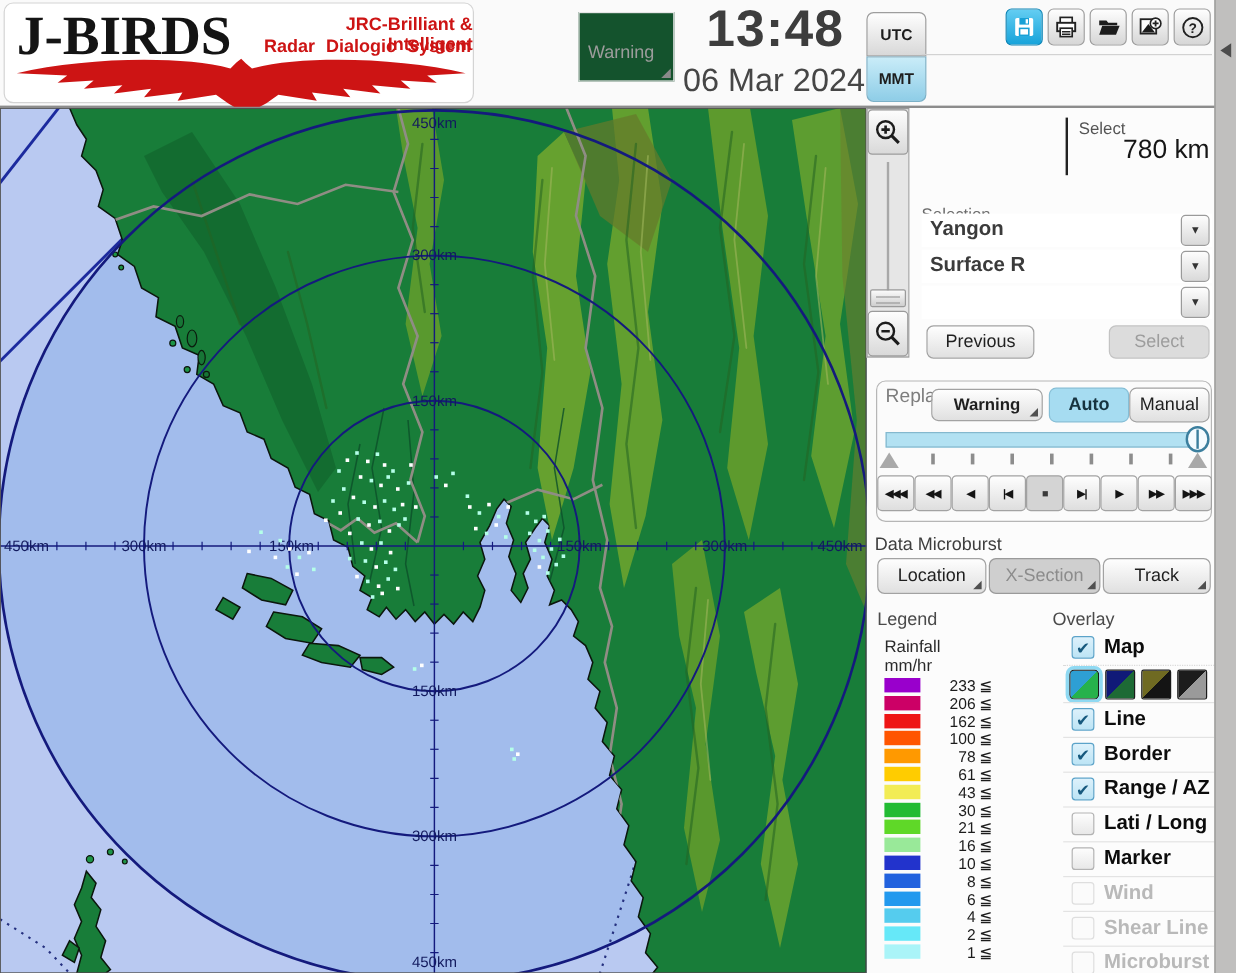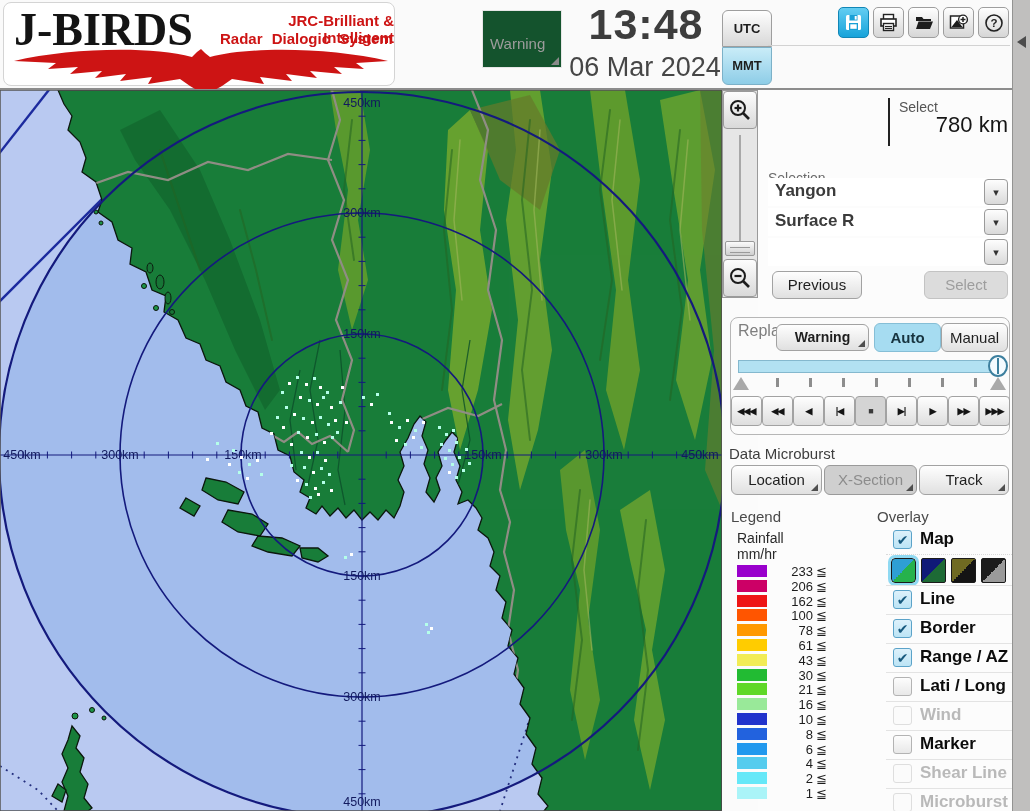--- a/index.html
+++ b/index.html
@@ -722,28 +722,28 @@
       <span class="ov-lb">Border</span>
     </div>
     <div class="ov-row checked">
       <span class="cb">✔</span>
       <span class="ov-lb">Range / AZ</span>
     </div>
     <div class="ov-row">
       <span class="cb"></span>
       <span class="ov-lb">Lati / Long</span>
     </div>
+    <div class="ov-row">
+      <span class="cb"></span>
+      <span class="ov-lb">Marker</span>
+    </div>
     <div class="ov-row disabled">
       <span class="cb"></span>
       <span class="ov-lb">Wind</span>
     </div>
-    <div class="ov-row">
-      <span class="cb"></span>
-      <span class="ov-lb">Marker</span>
-    </div>
     <div class="ov-row disabled">
       <span class="cb"></span>
       <span class="ov-lb">Shear Line</span>
     </div>
     <div class="ov-row disabled">
       <span class="cb"></span>
       <span class="ov-lb">Microburst</span>
     </div>
   </div>
 

